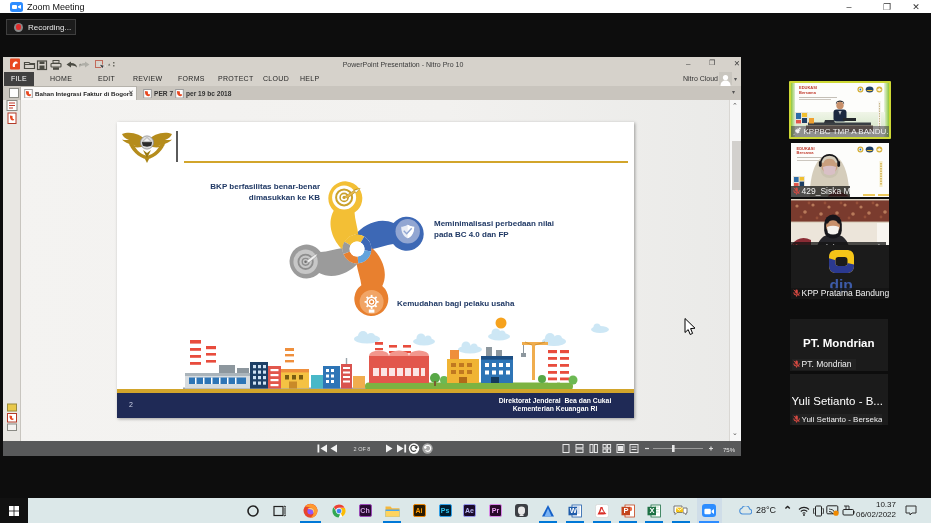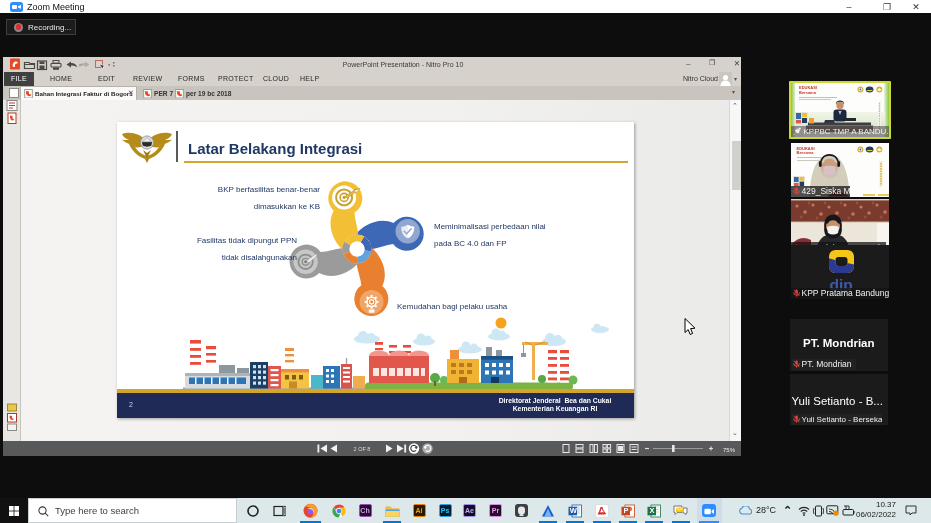--- a/index.html
+++ b/index.html
@@ -34,21 +34,21 @@
   #ntabs { left:0; top:29px; width:738px; height:14px; background:#c9c5be; }
   #ncontent { left:0; top:43px; width:738px; height:341px; background:linear-gradient(90deg,#f4f3f1 0%,#f2f1ef 60%,#eaeae8 100%); }
   #nsidebar { left:0; top:0; width:18px; height:341px; background:#e9e7e3; border-right:1px solid #c8c5bf; }
   #nbottom { left:0; top:384px; width:738px; height:15px; background:#58595a; }
 
   
   #slide { left:114px; top:65px; width:517px; height:296px; background:#ffffff; box-shadow:1px 1px 3px rgba(0,0,0,0.35); overflow:hidden; }
   #stitle { left:71px; top:18px; font-size:15px; font-weight:bold; color:#1f3864; }
   #svline { left:59px; top:9px; width:1.5px; height:31px; background:#5a5a5a; }
   #sgold { left:67px; top:39px; width:444px; height:1.5px; background:#d2a52b; }
-  .slbl { position:absolute; font-size:8px; line-height:17px; color:#1f3864; font-weight:normal; }
+  .slbl { position:absolute; font-size:8px; line-height:11px; color:#1f3864; font-weight:bold; }
   #sfoot-gold { left:0; top:266.5px; width:517px; height:4px; background:#d2a52b; }
   #sfoot { left:0; top:270.5px; width:517px; height:25.5px; background:#1f2a56; color:#fff; }
   #spagenum { position:absolute; left:12px; top:8px; font-size:7px; color:#cfd4e8; }
   #sfoottxt { position:absolute; right:4px; top:4px; width:150px; text-align:center; font-size:6.8px; font-weight:bold; line-height:8px; color:#fff; }
 
   
   .tile { background:#1b1b1b; overflow:hidden; }
   .namebar { position:absolute; display:flex; align-items:center; background:rgba(20,20,20,0.75); color:#f2f2f2; white-space:nowrap; overflow:hidden; }
   .namebar svg { flex:none; }
 
@@ -171,21 +171,20 @@
             <path d="M26,11 C33,3 44,1 51,4 C50,7 47,9 44,10 C48,10 50,10 51,9.5 C48,13 42,15 37,15 C40,15.5 42,15.5 44,15 C40,18 33,18 28,16 Z"></path>
             <path d="M7,11 C10,21 17,27 26,29.5 C35,27 42,21 45,11 L41.5,10.5 C38,19 33,24 26,26 C19,24 14,19 10.5,10.5 Z"></path>
             <path d="M24,29 L26,33 L28,29 Z" fill="#a98414"></path>
             <path d="M22,20 L26,28 L30,20 L26,23 Z" fill="#9a7a12"></path>
           </g>
           <circle cx="26" cy="12.5" r="6.6" fill="#dcdcdc" stroke="#8a8a8a" stroke-width="0.8"></circle>
           <path d="M20.8,12 L31.2,12 L30.3,15.6 C28.4,17.1 23.6,17.1 21.7,15.6 Z" fill="#2b2b2b"></path>
           <path d="M21.5,11.8 L26,7.5 L30.5,11.8 Z" fill="#f0f0f0" stroke="#9a9a9a" stroke-width="0.7"></path>
         </svg>
         <div class="abs" id="svline"></div>
-        <div class="abs" id="stitle">Latar Belakang Integrasi</div>
         <div class="abs" id="sgold"></div>
 
         <svg class="abs" style="left:150px; top:40px;" width="180" height="160" viewBox="0 0 180 160" id="pinwheel">
           <g transform="translate(90,87)">
             <g id="bl-blue" transform="rotate(-17)">
               <path d="M 2.5,-14.1 C 13,-21.5 31,-24.5 42.5,-14.1 A 17,17 0 1 1 36,5.8 C 29.5,4.5 21,5.5 13.7,4.45 A 14.4,14.4 0 0 0 2.5,-14.1 Z" fill="#3d68b5"></path>
             </g>
             <g transform="rotate(74)">
               <path d="M 2.5,-14.1 C 13,-21.5 31,-24.5 42.5,-14.1 A 17,17 0 1 1 36,5.8 C 29.5,4.5 21,5.5 13.7,4.45 A 14.4,14.4 0 0 0 2.5,-14.1 Z" fill="#e8802f"></path>
             </g>
@@ -237,21 +236,20 @@
             </g>
             <circle r="5.4" fill="#fff"></circle>
             <circle r="3.4" fill="none" stroke="#e8802f" stroke-width="1"></circle>
             <circle r="1.4" fill="#e8802f"></circle>
             <rect x="-2.8" y="7.6" width="5.6" height="3.2" fill="#fff"></rect>
           </g>
         </svg>
 
         <div class="slbl" style="right:314px; top:59px; text-align:right;">BKP berfasilitas benar-benar<br>dimasukkan ke KB</div>
         <div class="slbl" style="left:317px; top:96px;">Meminimalisasi perbedaan nilai<br>pada BC 4.0 dan FP</div>
-        <div class="slbl" style="right:337px; top:110px; text-align:right;">Fasilitas tidak dipungut PPN<br>tidak disalahgunakan</div>
         <div class="slbl" style="left:280px; top:176px;">Kemudahan bagi pelaku usaha</div>
 
         <svg class="abs" style="left:0; top:190px;" width="517" height="78" viewBox="0 0 517 78" id="city">
           <circle cx="384" cy="11" r="5.5" fill="#f6a21d"></circle>
           <g fill="#cde7f5">
             <g transform="translate(250,24)">
               <ellipse cx="0" cy="3" rx="13" ry="4.5"></ellipse>
               <circle cx="-4" cy="0" r="5"></circle>
               <circle cx="4" cy="1" r="4"></circle>
             </g>
@@ -733,27 +731,20 @@
     <div class="abs" style="left:0; top:0; width:28px; height:25px; background:#111;">
       <svg class="abs" style="left:9px; top:8px;" width="10" height="10" viewBox="0 0 10 10">
         <g fill="#fff">
           <rect x="0" y="0" width="4.6" height="4.6"></rect>
           <rect x="5.4" y="0" width="4.6" height="4.6"></rect>
           <rect x="0" y="5.4" width="4.6" height="4.6"></rect>
           <rect x="5.4" y="5.4" width="4.6" height="4.6"></rect>
         </g>
       </svg>
     </div>
-    <div class="abs" style="left:28px; top:0px; width:209px; height:25px; background:#fff; border:1px solid #c9ced1;">
-      <svg class="abs" style="left:9px; top:7px;" width="11" height="11" viewBox="0 0 11 11">
-        <circle cx="4.5" cy="4.5" r="3.6" fill="none" stroke="#3a3a3a" stroke-width="1.1"></circle>
-        <line x1="7.2" y1="7.2" x2="10.2" y2="10.2" stroke="#3a3a3a" stroke-width="1.1"></line>
-      </svg>
-      <div class="abs" style="left:26px; top:6px; font-size:9.5px; color:#3f3f3f;">Type here to search</div>
-    </div>
     <svg class="abs" style="left:246px; top:6px;" width="14" height="14" viewBox="0 0 14 14">
       <circle cx="7" cy="7" r="5" fill="none" stroke="#222" stroke-width="1.6"></circle>
     </svg>
     <svg class="abs" style="left:273px; top:6px;" width="14" height="14" viewBox="0 0 14 14">
       <rect x="1" y="2.5" width="9" height="9" fill="none" stroke="#222" stroke-width="1.2"></rect>
       <path d="M12,3.5 v7 M11,2 l2,1 M11,12 l2,-1" stroke="#222" stroke-width="1"></path>
     </svg>
 
     <svg class="abs" style="left:302.5px; top:5px;" width="15" height="15" viewBox="0 0 15 15">
       <circle cx="7.5" cy="7.8" r="7" fill="#e8452c"></circle>

